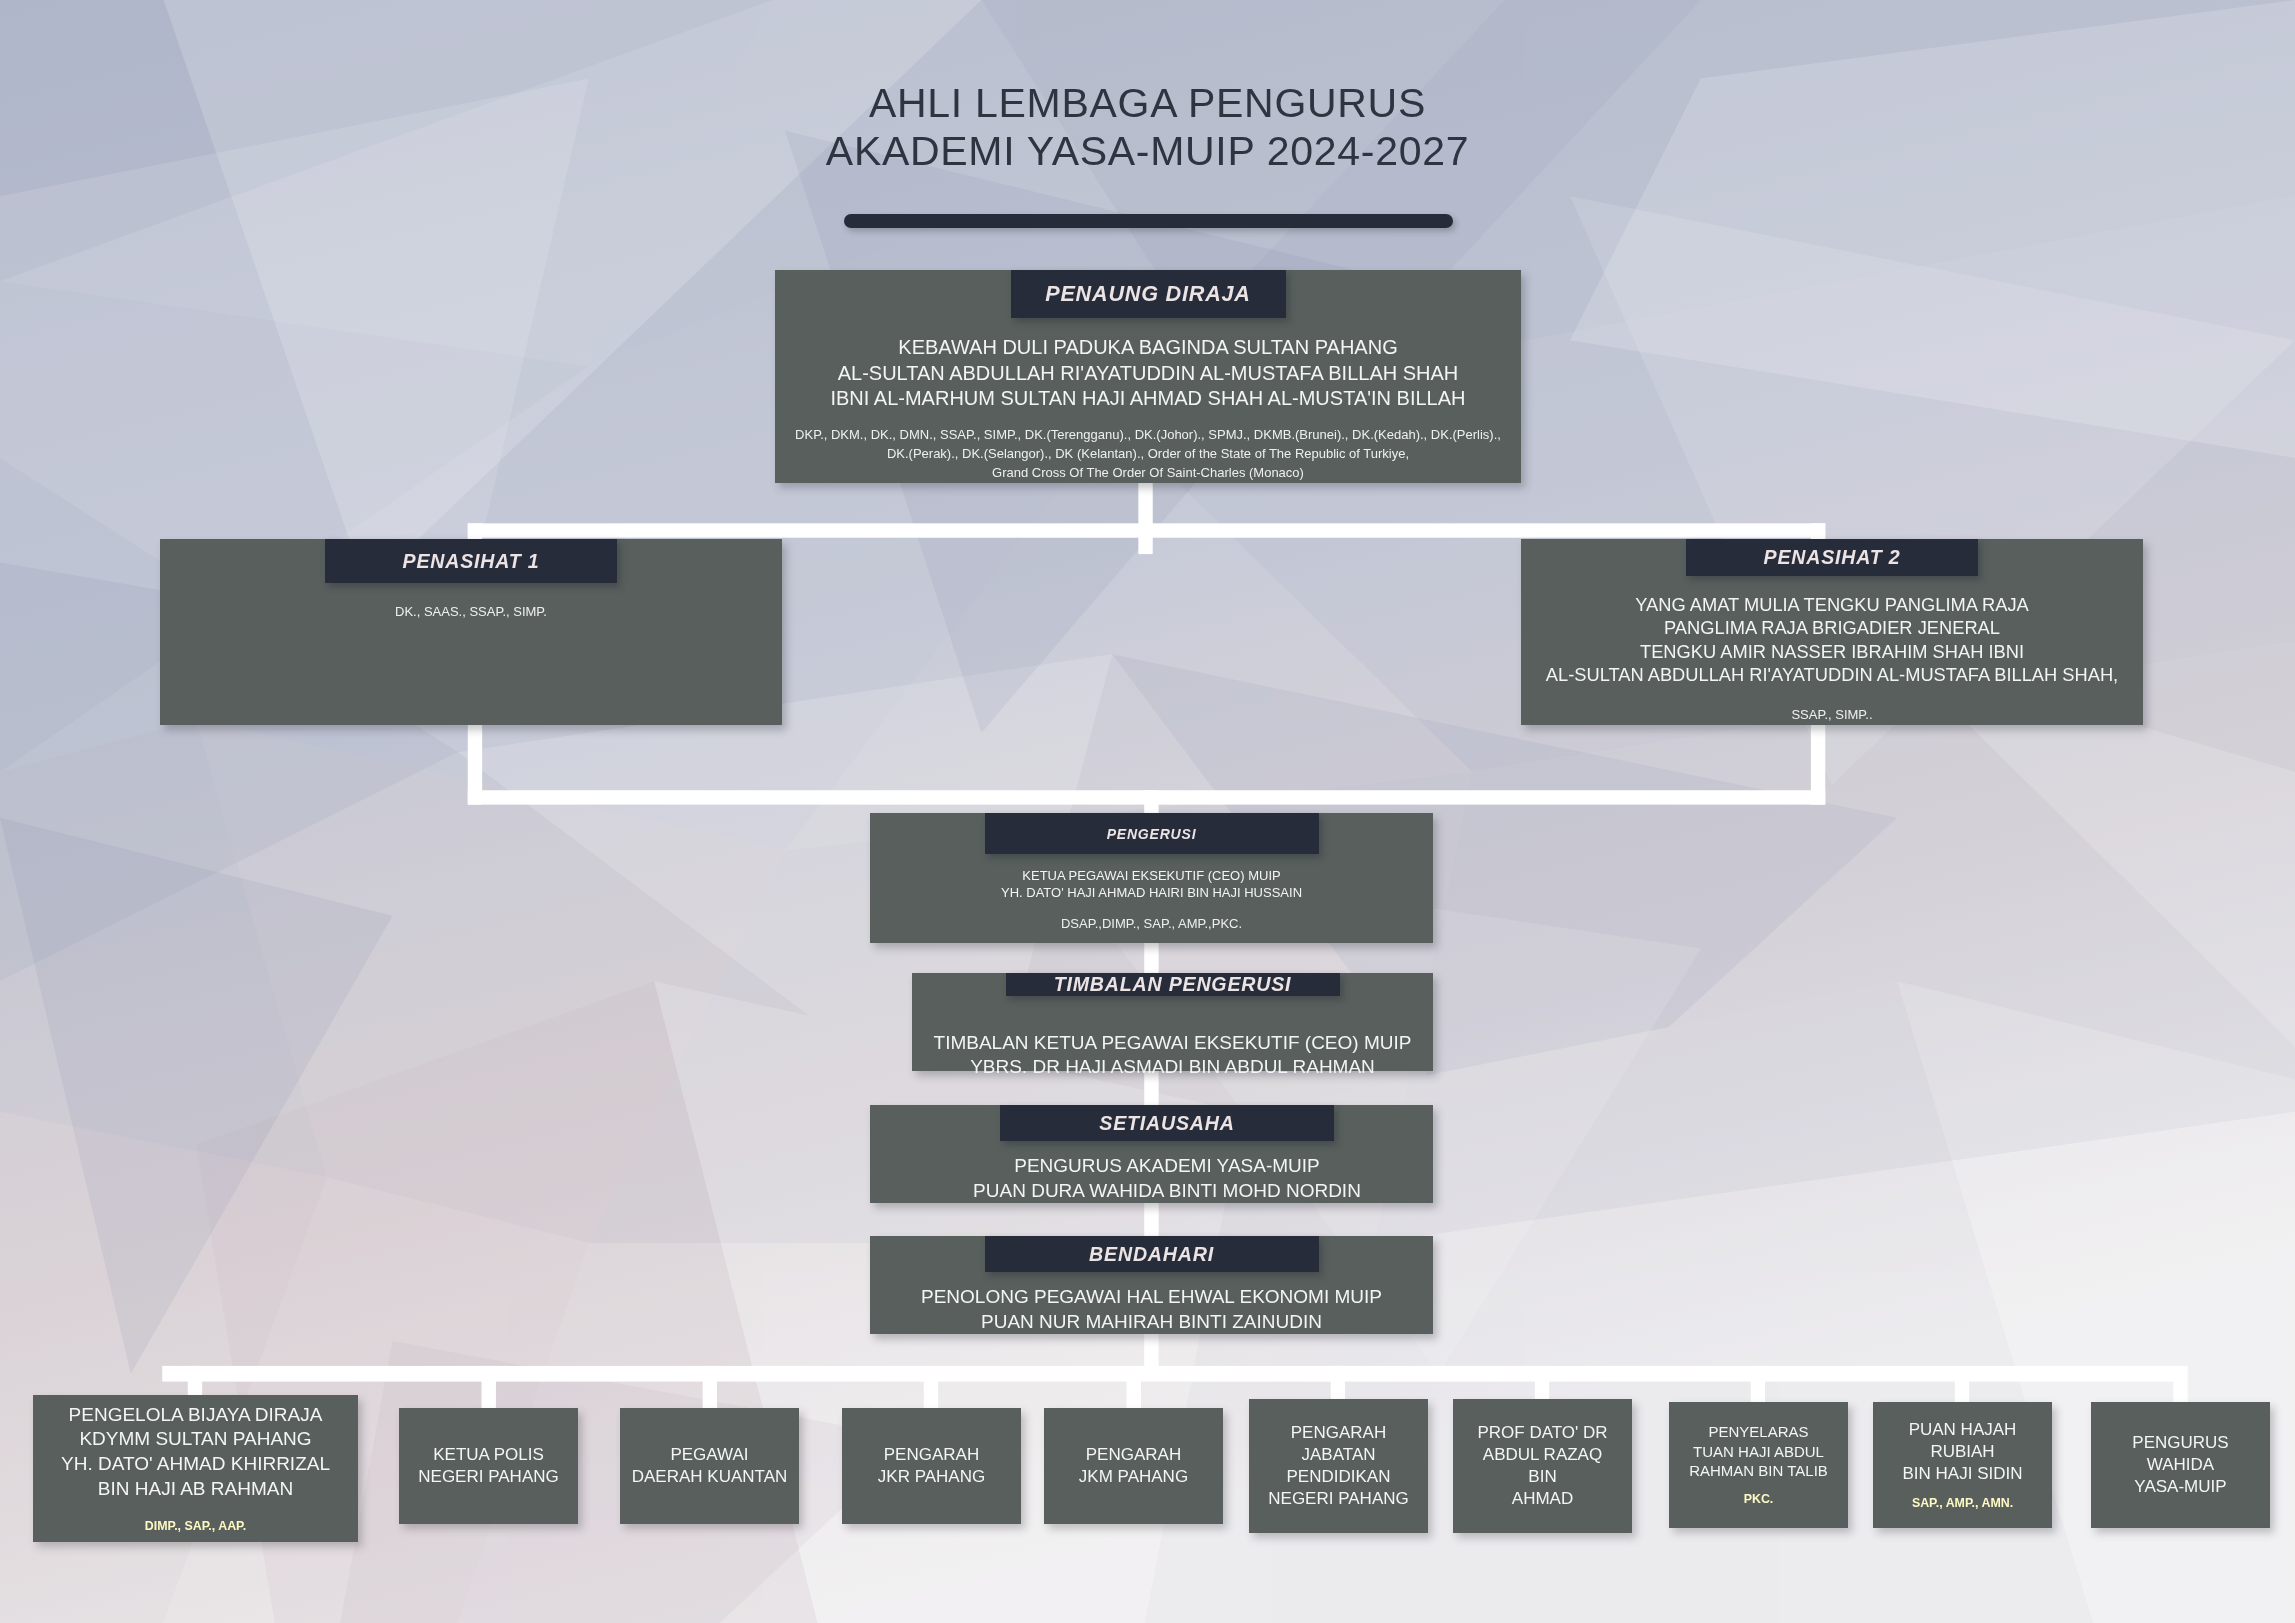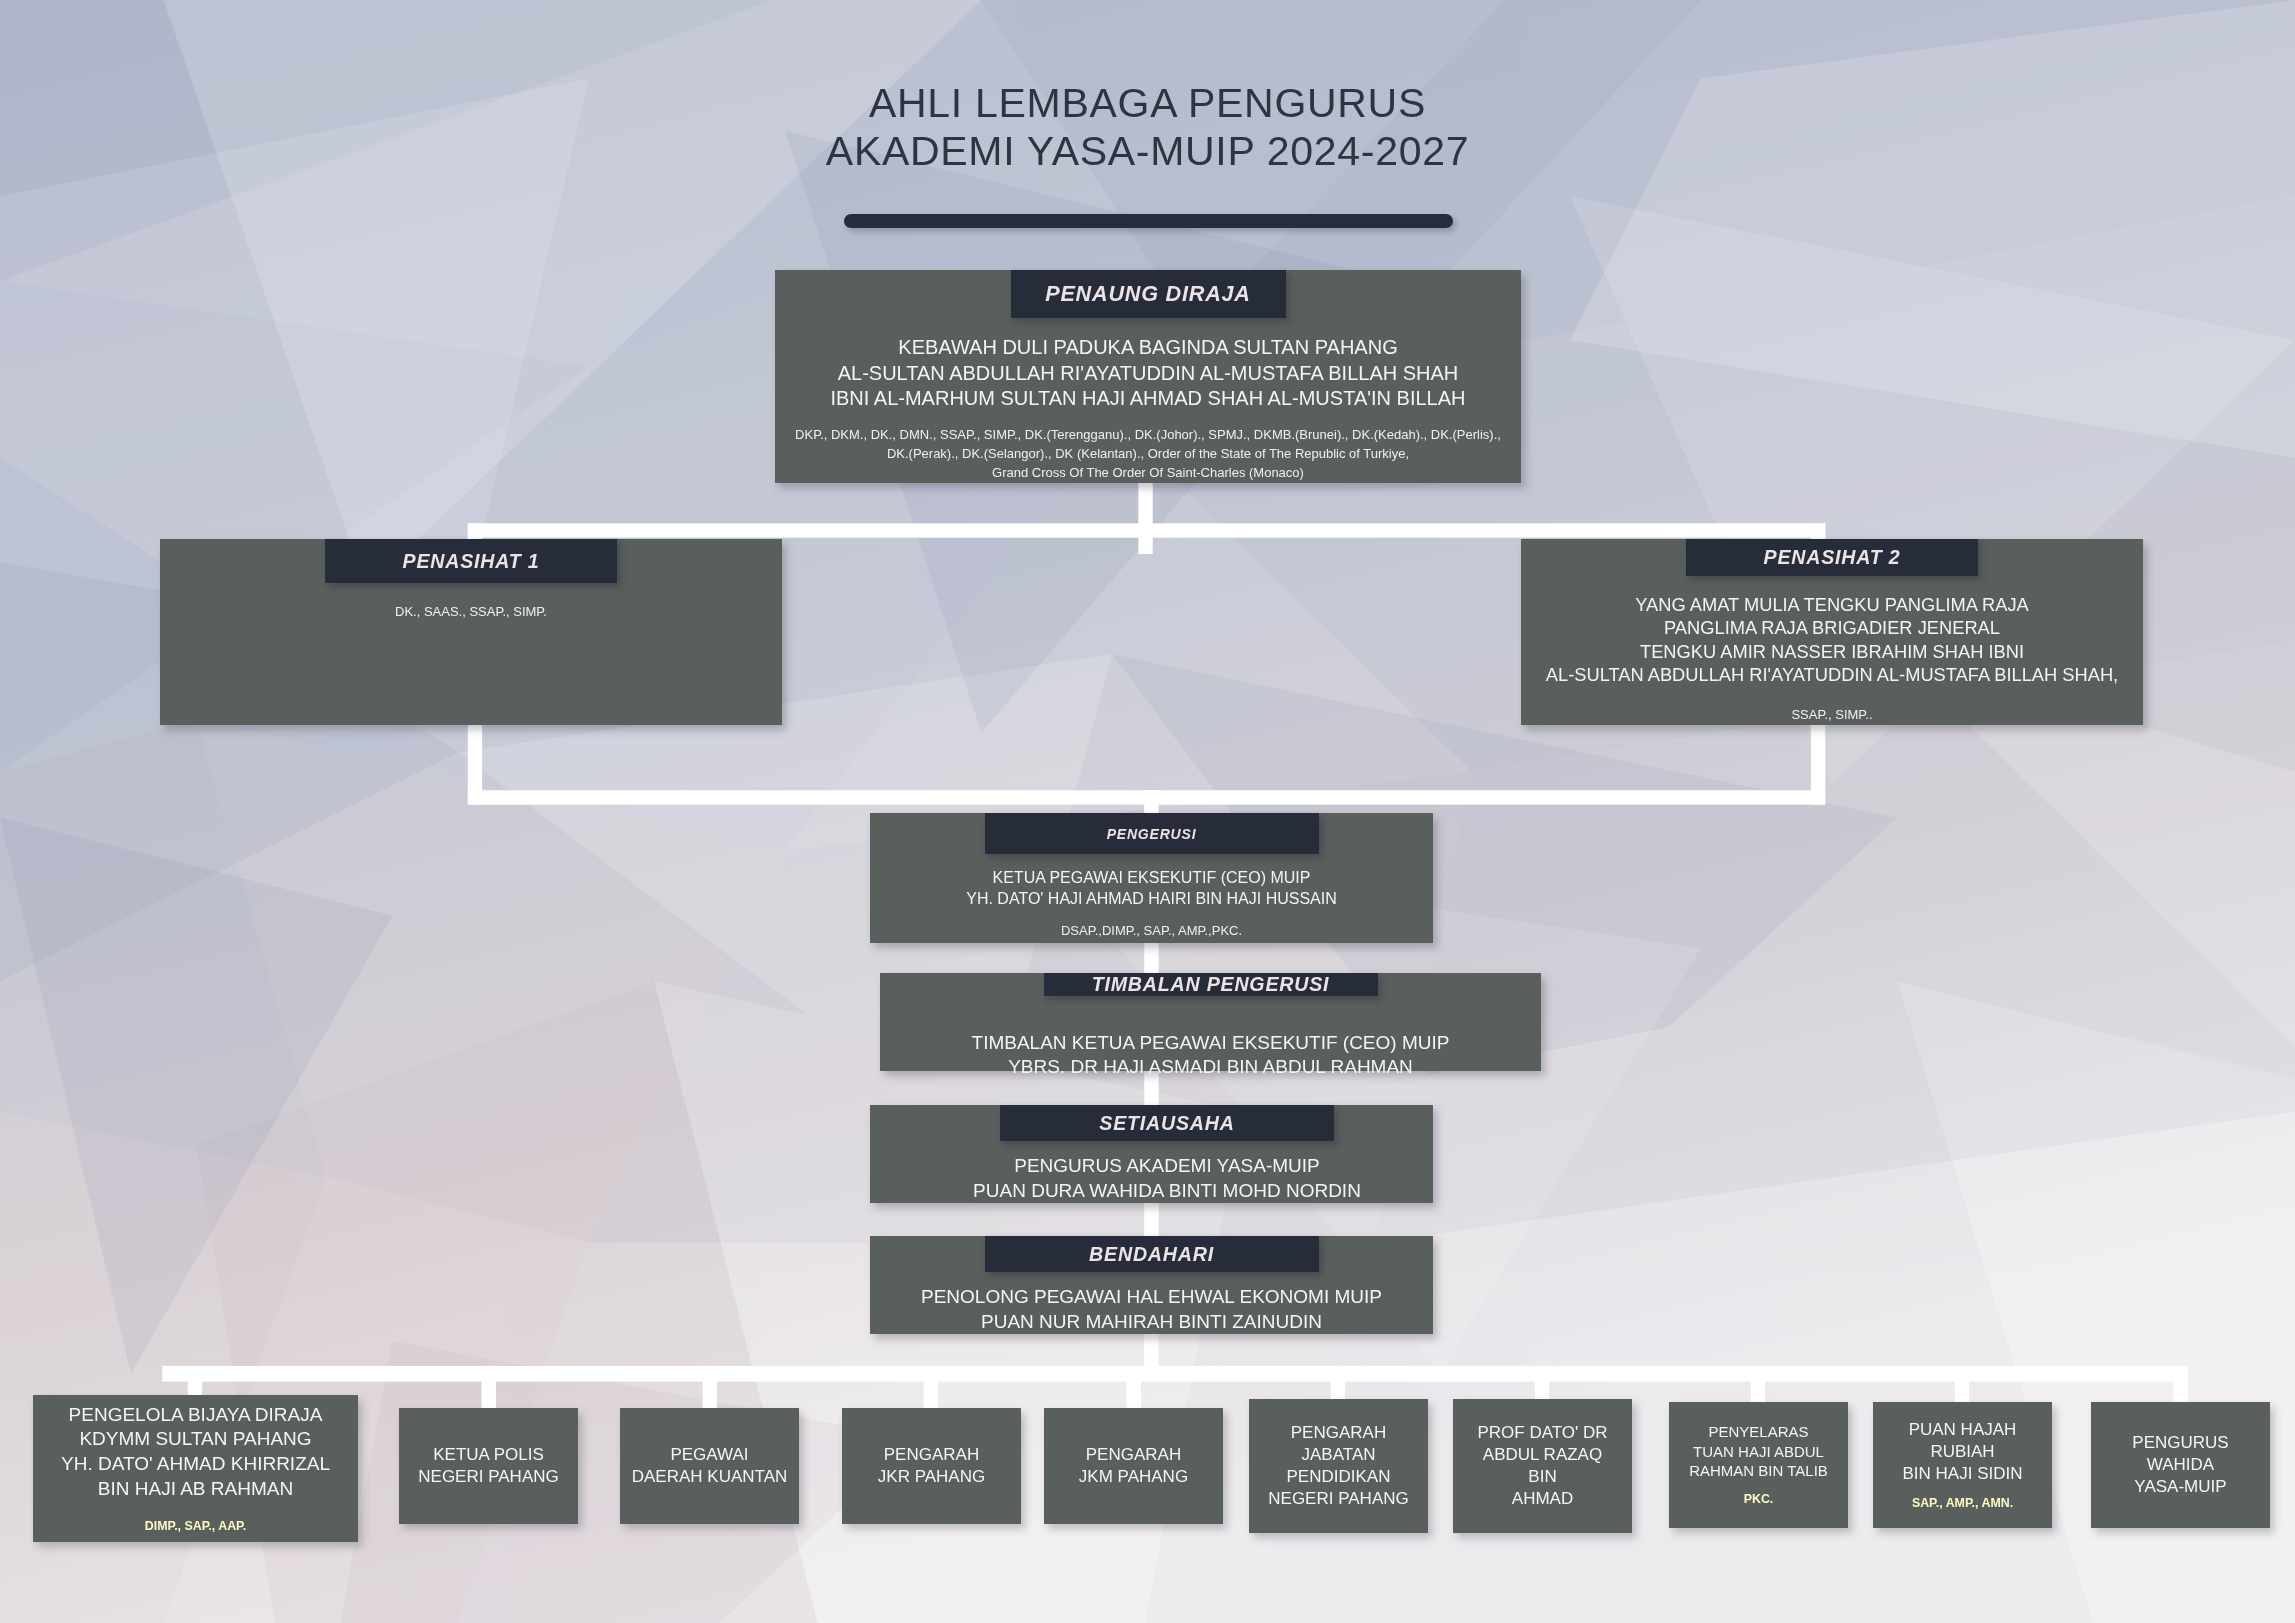--- a/index.html
+++ b/index.html
@@ -82,24 +82,24 @@
 
   
   #n-pen2{left:1521px;top:539px;width:622px;height:186px;}
   #n-pen2 .ribbon{width:292px;height:44px;font-size:19.6px;}
   #n-pen2 .body{margin-top:17px;font-size:18.3px;}
   #n-pen2 .post{margin-top:19.6px;font-size:13px;}
 
   
   #n-pengerusi{left:870px;top:813px;width:563px;height:130px;}
   #n-pengerusi .ribbon{width:334px;height:41px;font-size:14px;}
-  #n-pengerusi .body{margin-top:14.4px;font-size:16px;}
+  #n-pengerusi .body{margin-top:14.4px;font-size:13px;}
   #n-pengerusi .post{margin-top:13px;font-size:13px;}
 
-  #n-timbalan{left:880px;top:973px;width:661px;height:98px;gap:22px;}
+  #n-timbalan{left:912px;top:973px;width:521px;height:98px;gap:22px;}
   #n-timbalan .ribbon{width:334px;height:41px;font-size:19.6px;}
   #n-timbalan .body{margin-top:13px;font-size:19px;}
 
   #n-setiausaha{left:870px;top:1105px;width:563px;height:98px;padding-left:31px;}
   #n-setiausaha .ribbon{width:334px;height:41px;font-size:19.6px;}
   #n-setiausaha .body{margin-top:13px;font-size:19px;}
 
   #n-bendahari{left:870px;top:1236px;width:563px;height:98px;}
   #n-bendahari .ribbon{width:334px;height:41px;font-size:19.6px;}
   #n-bendahari .body{margin-top:13px;font-size:19px;}

